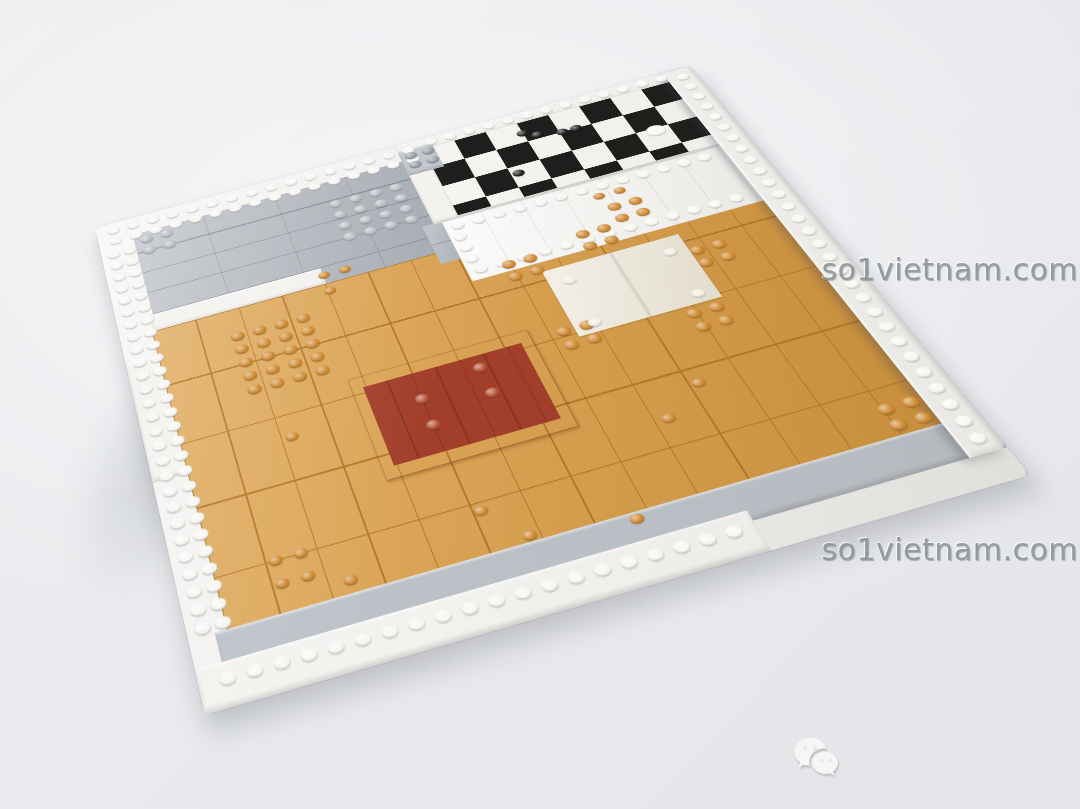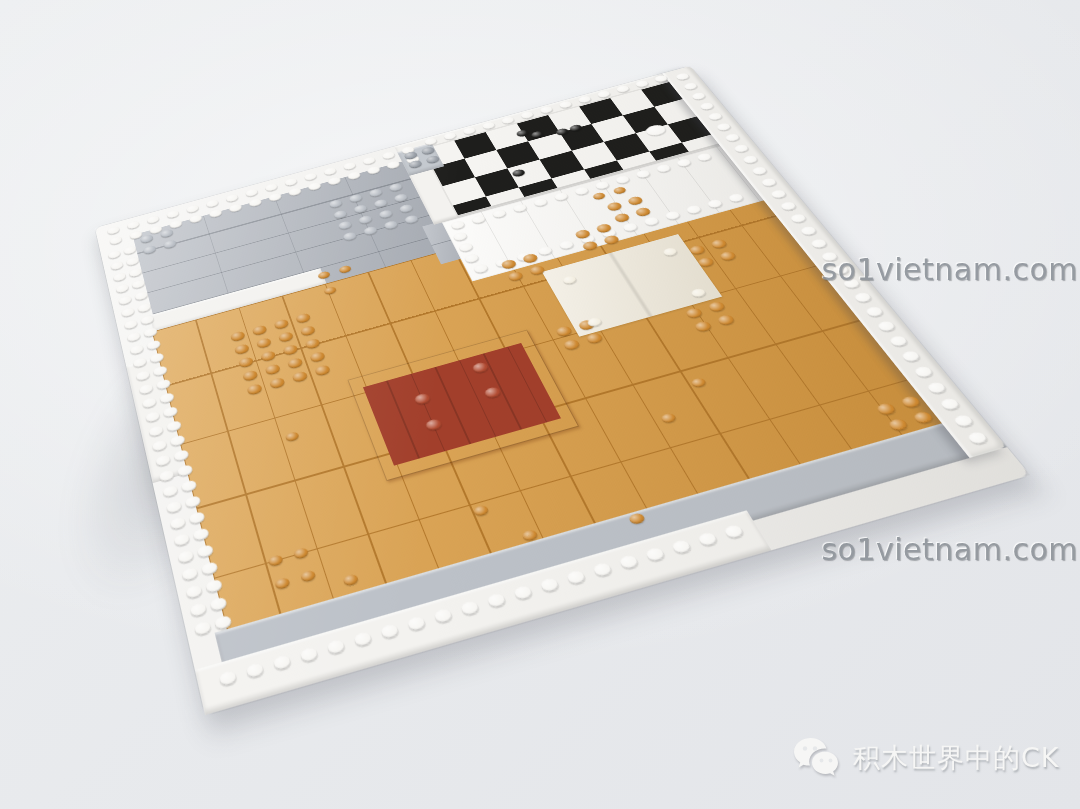--- a/index.html
+++ b/index.html
@@ -413,15 +413,14 @@
         <path d="M19 2 C9.6 2 2 8.2 2 15.8 c0 4.3 2.4 8.1 6.2 10.6 l-1.6 5 4.9-2.7 c2.3 0.7 4.4 1 6.5 0.9 -0.5-1.2-0.8-2.6-0.8-4 0-7.3 6.9-13.2 15.4-13.2 0.6 0 1.2 0 1.8 0.1 C32.8 6.6 26.6 2 19 2 Z"></path>
         <path d="M33.5 15.5 c-7.5 0-13.5 5-13.5 11.2 0 6.2 6 11.2 13.5 11.2 1.6 0 3.2-0.2 4.6-0.7 l4.5 2.5 -1.4-4.4 c3-2 4.8-5.1 4.8-8.6 0-6.2-6-11.2-13.5-11.2 Z"></path>
       </g>
       <g fill="#e6e8ea">
         <circle cx="13" cy="12.5" r="2.2"></circle>
         <circle cx="23" cy="12.5" r="2.2"></circle>
         <circle cx="29.5" cy="24.5" r="1.9"></circle>
         <circle cx="38.5" cy="24.5" r="1.9"></circle>
       </g>
     </svg>
-    <span class="credit-text">积木世界中的CK</span>
   </div>
 </div>
 
 </body></html>

